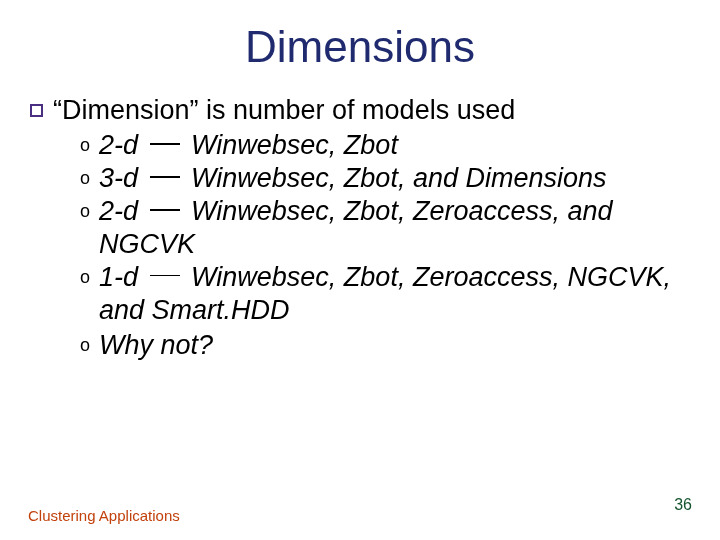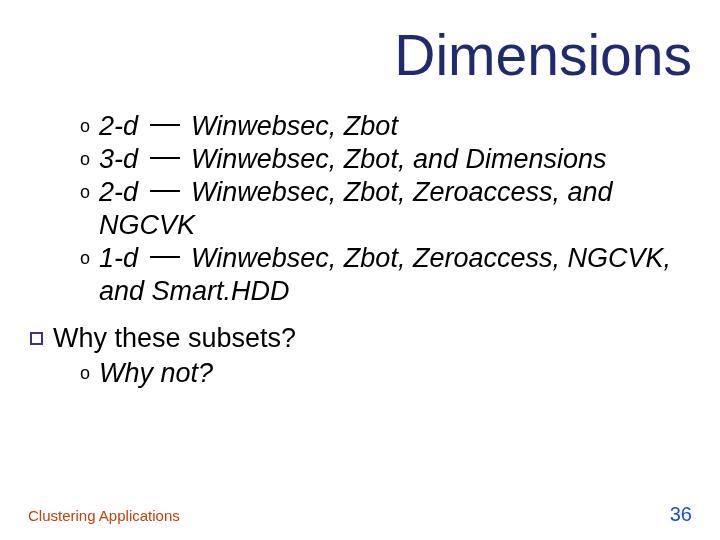--- a/index.html
+++ b/index.html
@@ -6,23 +6,23 @@
   html, body { width: 720px; height: 540px; }
   body {
     background: #ffffff;
     font-family: Arial, Helvetica, sans-serif;
     color: #000000;
     position: relative;
     padding: 18px 28px 18px 28px;
   }
   .title {
     font-family: "Comic Sans MS", "Comic Sans", cursive, sans-serif;
-    font-size: 57px;
+    font-size: 44px;
     color: #1f2a6f;
-    text-align: right;
+    text-align: center;
     margin-top: 4px;
     margin-bottom: 22px;
   }
   .content {
     font-family: "Comic Sans MS", "Comic Sans", cursive, sans-serif;
     font-size: 27px;
     color: #000000;
     line-height: 1.22;
   }
   .l1 {
@@ -71,33 +71,37 @@
     position: absolute;
     left: 28px;
     bottom: 16px;
     font-family: "Comic Sans MS", "Comic Sans", cursive, sans-serif;
     font-size: 15px;
     color: #c2410c;
   }
   .footer-right {
     position: absolute;
     right: 28px;
-    bottom: 14px;
+    bottom: 26px;
     font-family: Arial, Helvetica, sans-serif;
-    font-size: 20px;
-    color: #1d4ed8;
+    font-size: 16px;
+    color: #14532d;
   }
 </style>
 </head>
 <body>
 
 <div class="title">Dimensions</div>
 
 <div class="content">
 
+  <div class="l1">
+    <span class="bullet-square"></span>
+    <span class="text">“Dimension” is number of models used</span>
+  </div>
   <div class="sub">
     <div class="l2">
       <span class="bullet-o">o</span>
       <span class="text">
         <span>2-d </span><span class="dash"></span><span> Winwebsec, Zbot</span>
       </span>
     </div>
     <div class="l2">
       <span class="bullet-o">o</span>
       <span class="text">
@@ -111,24 +115,20 @@
       </span>
     </div>
     <div class="l2">
       <span class="bullet-o">o</span>
       <span class="text">
         <span>1-d </span><span class="dash"></span><span> Winwebsec, Zbot, Zeroaccess, NGCVK, and Smart.HDD</span>
       </span>
     </div>
   </div>
 
-  <div class="l1 block2">
-    <span class="bullet-square"></span>
-    <span class="text">Why these subsets?</span>
-  </div>
   <div class="sub">
     <div class="l2">
       <span class="bullet-o">o</span>
       <span class="text">Why not?</span>
     </div>
   </div>
 
 </div>
 
 <div class="footer-left">Clustering Applications</div>

